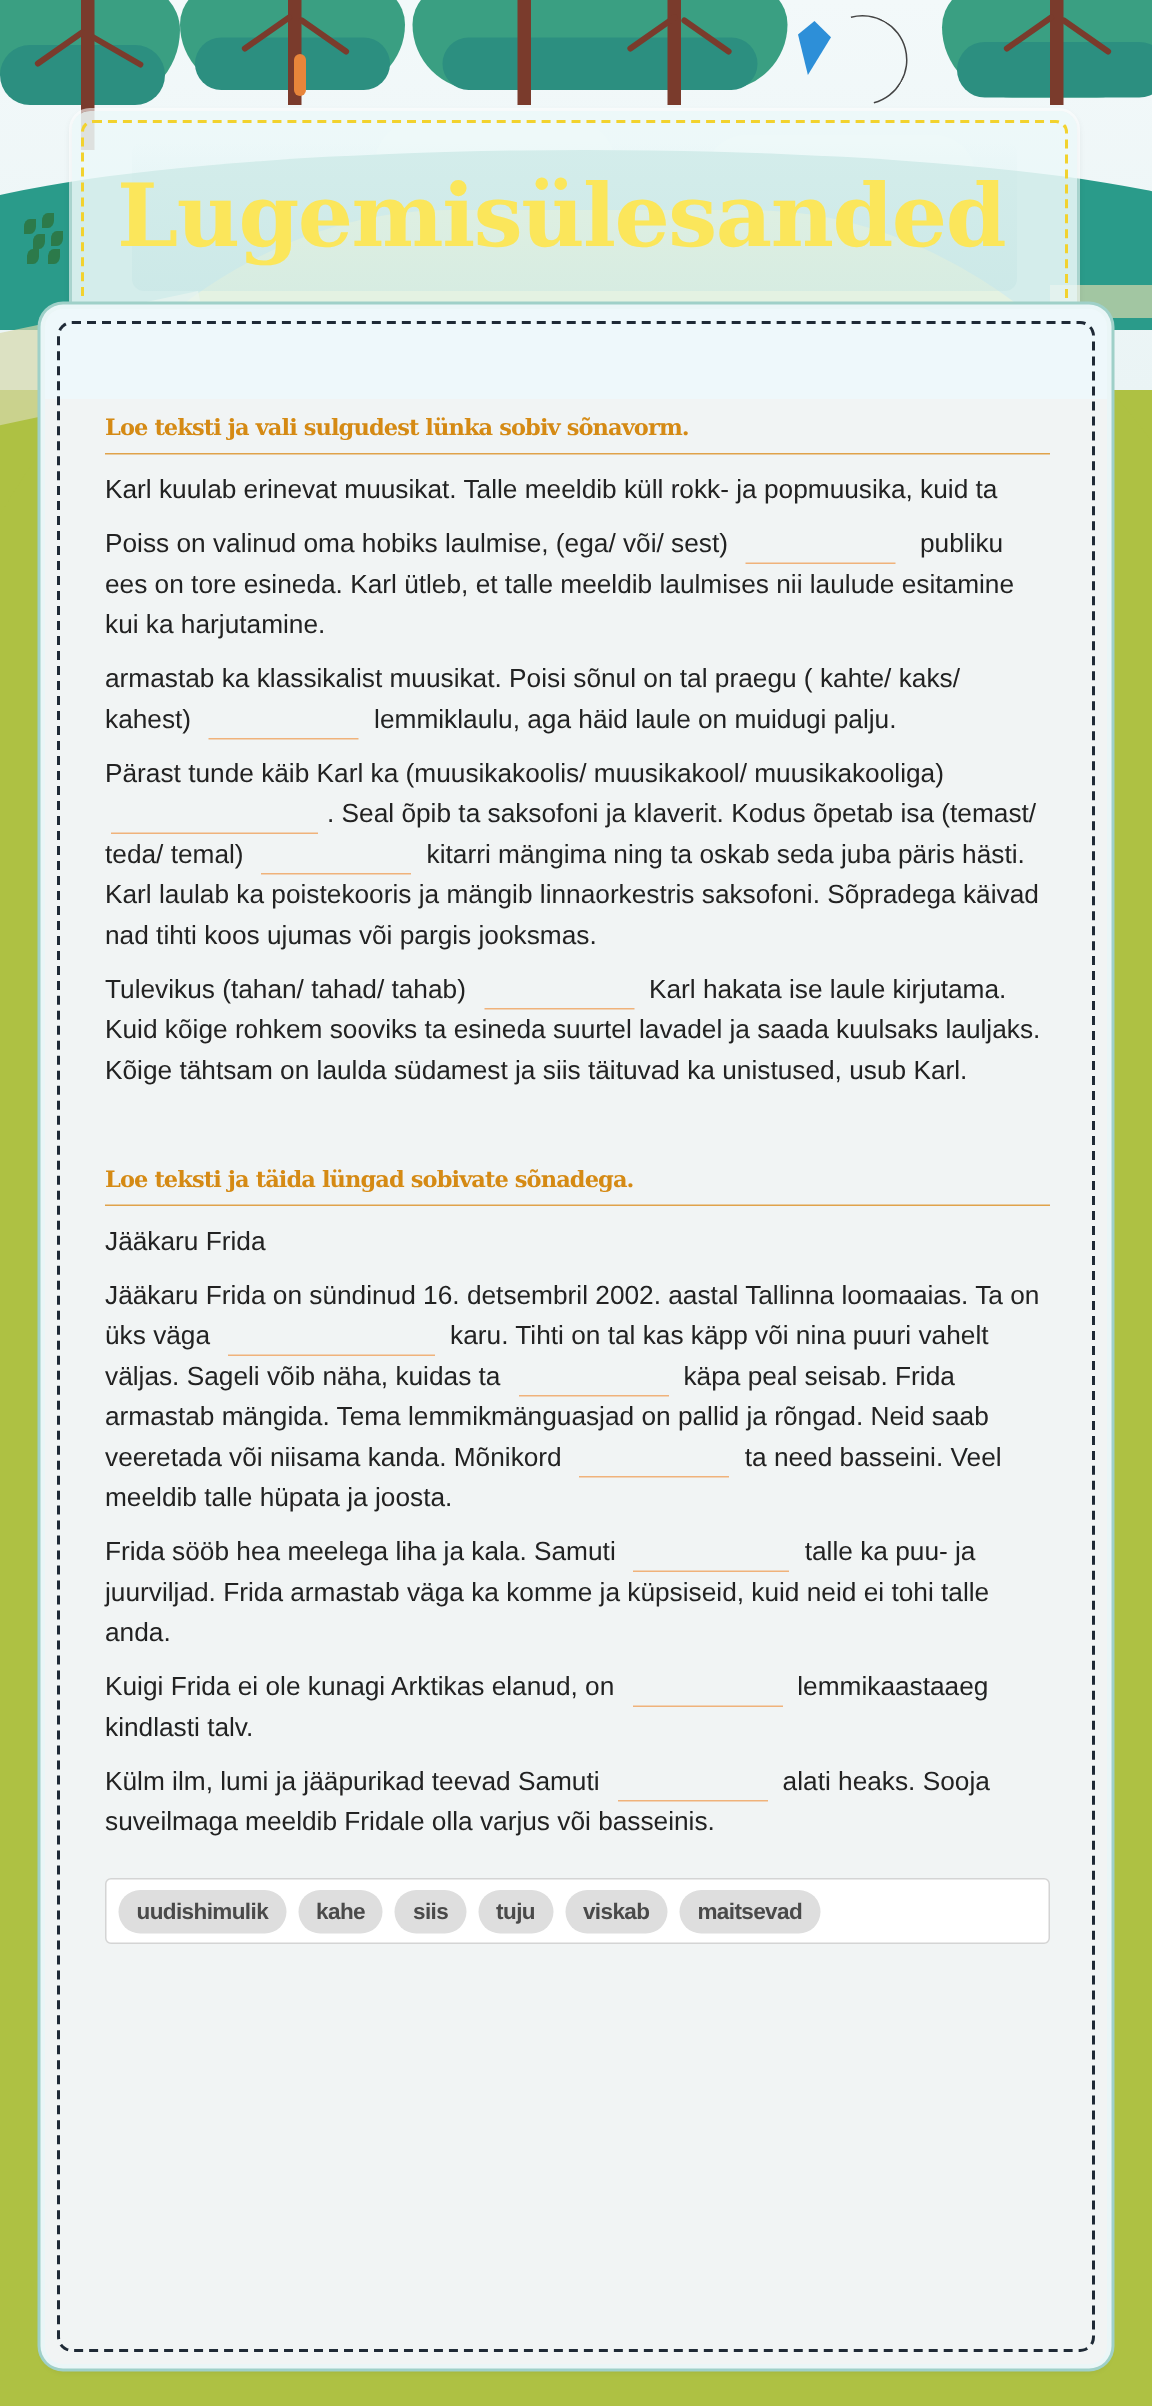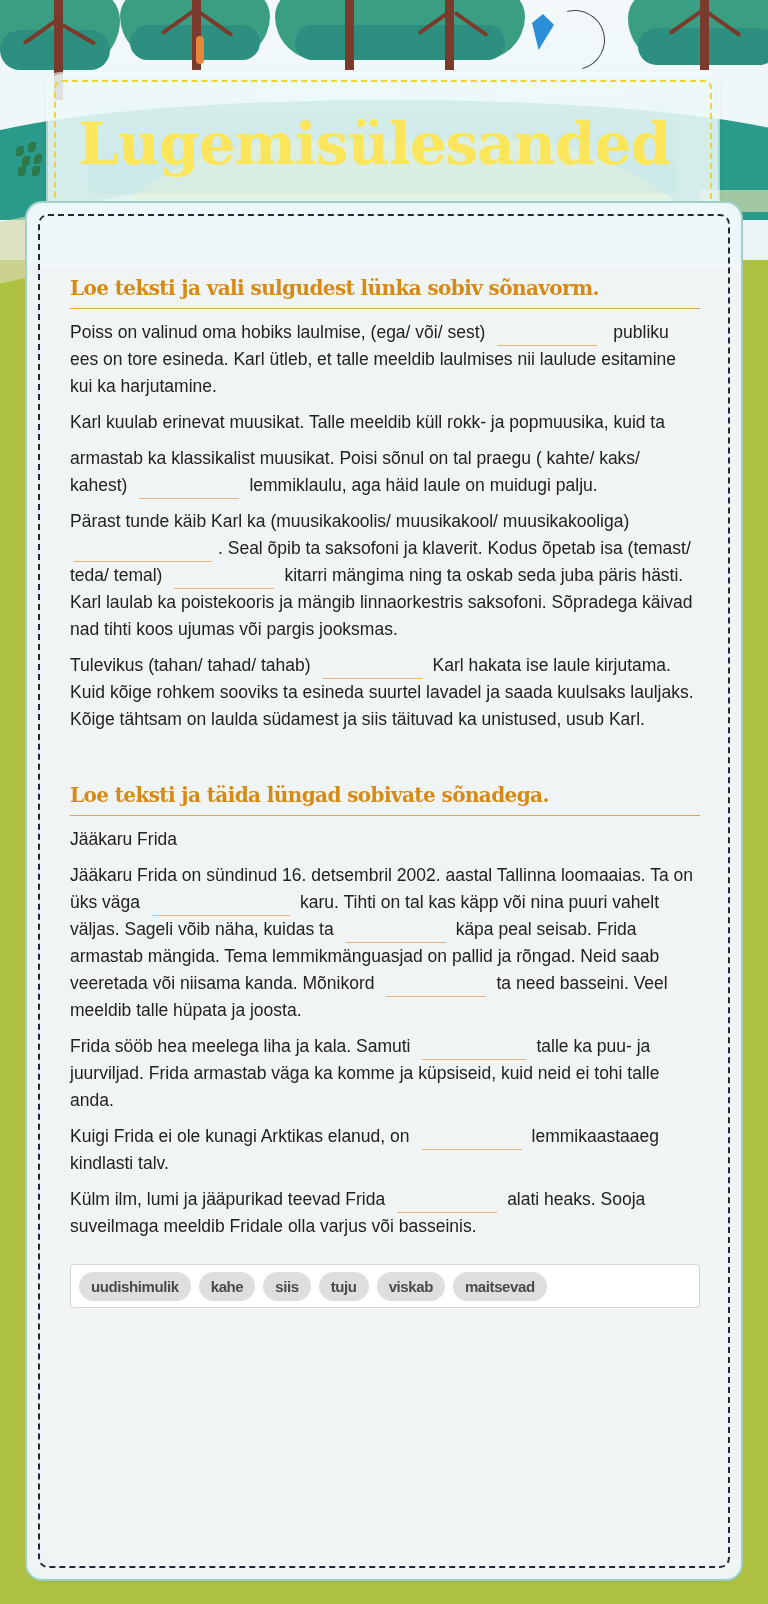--- a/index.html
+++ b/index.html
@@ -66,21 +66,21 @@
     .main-card .dash {
       position: absolute; left: 8px; top: 8px; right: 8px; bottom: 8px;
       border: 2px dashed #1f2a36; border-radius: 10px;
       pointer-events: none;
     }
     .content { position: absolute; left: 40px; top: 70px; width: 630px; }
 
     .section-title {
       font-family: "DejaVu Serif", serif;
       font-weight: bold;
-      font-size: 20px;
+      font-size: 15px;
       color: #d58a14;
       letter-spacing: -0.6px;
       padding-bottom: 8px;
       border-bottom: 1.5px solid #e0a24a;
       margin-bottom: 10px;
     }
     .para {
       font-family: "Liberation Sans", sans-serif;
       font-size: 17.5px;
       line-height: 27px;
@@ -185,25 +185,25 @@
   <div class="top-strip"></div>
   <div class="dash"></div>
 
   <div class="content">
 
     <section>
       <h2 class="section-title">Loe teksti ja vali sulgudest lünka sobiv sõnavorm.</h2>
 
 
       <p class="para">
+        <span>Karl kuulab erinevat muusikat. Talle meeldib küll rokk- ja popmuusika, kuid ta</span>
+      </p>
+
+      <p class="para">
         <span>Poiss on valinud oma hobiks laulmise, (ega/ või/ sest)</span><span class="gap" style="margin-right:16px"></span><span>publiku ees on tore esineda. Karl ütleb, et talle meeldib laulmises nii laulude esitamine kui ka harjutamine.</span>
-      </p>
-
-      <p class="para">
-        <span>Karl kuulab erinevat muusikat. Talle meeldib küll rokk- ja popmuusika, kuid ta</span>
       </p>
 
       <p class="para">
         <span>armastab ka klassikalist muusikat. Poisi sõnul on tal praegu ( kahte/ kaks/ kahest)</span><span class="gap"></span><span>lemmiklaulu, aga häid laule on muidugi palju.</span>
       </p>
 
       <p class="para">
         <span>Pärast tunde käib Karl ka (muusikakoolis/ muusikakool/ muusikakooliga)</span><span class="gap wide" style="margin-left:4px;margin-right:6px"></span><span>. Seal õpib ta saksofoni ja klaverit. Kodus õpetab isa (temast/ teda/ temal)</span><span class="gap"></span><span>kitarri mängima ning ta oskab seda juba päris hästi. Karl laulab ka poistekooris ja mängib linnaorkestris saksofoni. Sõpradega käivad nad tihti koos ujumas või pargis jooksmas.</span>
       </p>
 
@@ -223,21 +223,21 @@
 
       <p class="para">
         <span>Frida sööb hea meelega liha ja kala. Samuti</span><span class="gap mid"></span><span>talle ka puu- ja juurviljad. Frida armastab väga ka komme ja küpsiseid, kuid neid ei tohi talle anda.</span>
       </p>
 
       <p class="para">
         <span>Kuigi Frida ei ole kunagi Arktikas elanud, on</span><span class="gap"></span><span>lemmikaastaaeg kindlasti talv.</span>
       </p>
 
       <p class="para">
-        <span>Külm ilm, lumi ja jääpurikad teevad Frida</span><span class="gap"></span><span>alati heaks. Sooja suveilmaga meeldib Fridale olla varjus või basseinis.</span>
+        <span>Külm ilm, lumi ja jääpurikad teevad Samuti</span><span class="gap"></span><span>alati heaks. Sooja suveilmaga meeldib Fridale olla varjus või basseinis.</span>
       </p>
 
 
       <div class="word-bank">
         <span class="chip">uudishimulik</span>
         <span class="chip">kahe</span>
         <span class="chip">siis</span>
         <span class="chip">tuju</span>
         <span class="chip">viskab</span>
         <span class="chip">maitsevad</span>

